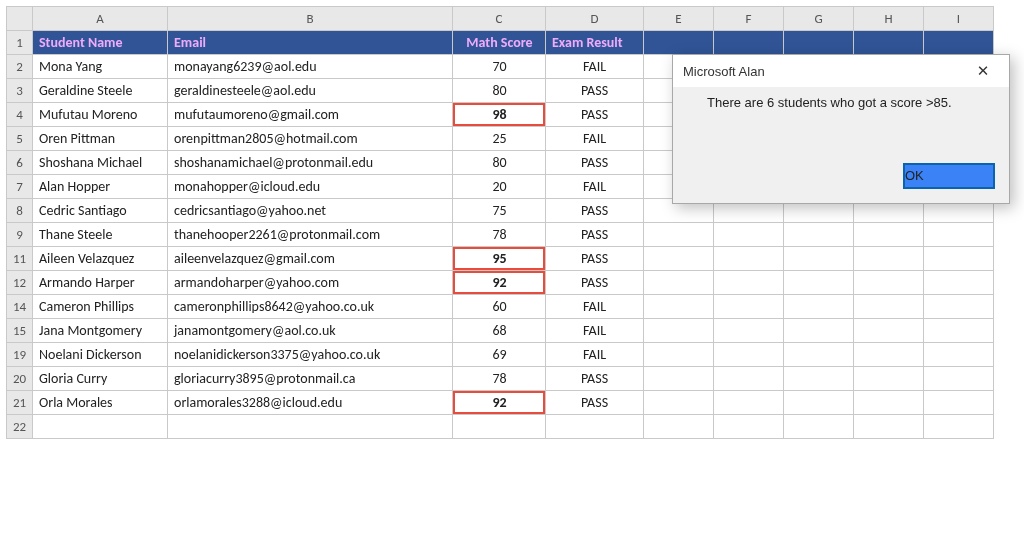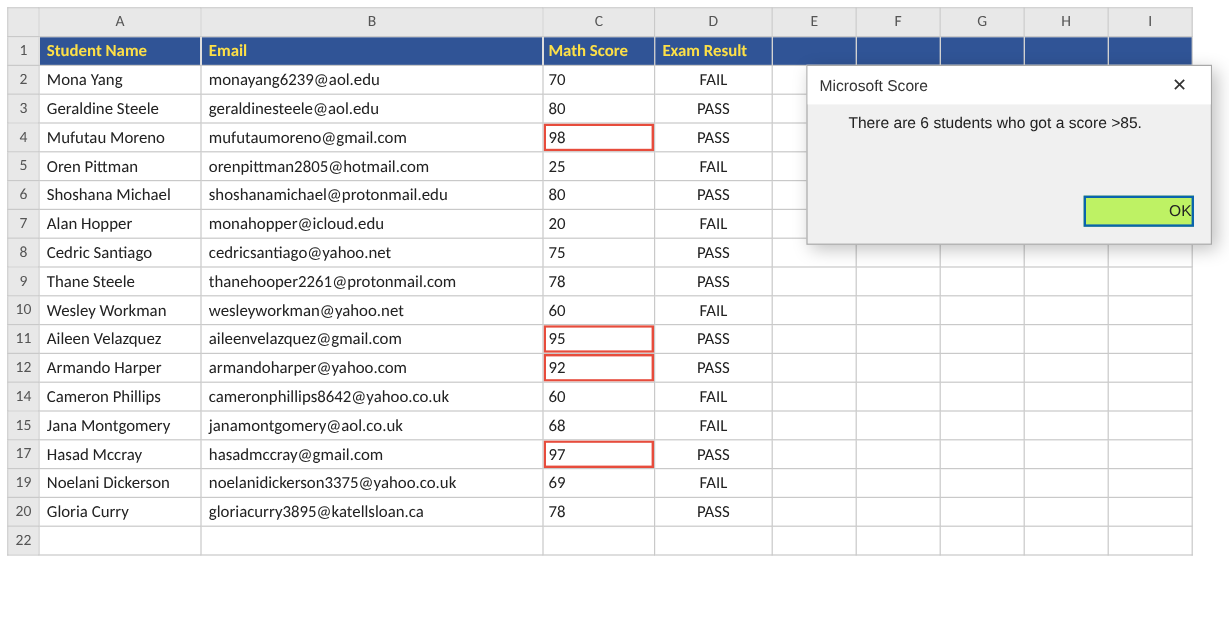--- a/index.html
+++ b/index.html
@@ -46,32 +46,33 @@
   .col-C { width: 93px; }
   .col-D { width: 98px; }
   .col-E { width: 70px; }
   .col-F { width: 70px; }
   .col-G { width: 70px; }
   .col-H { width: 70px; }
   .col-I { width: 70px; }
 
   .hdrrow td {
     background: #305496;
-    color: #fde047;
+    color: #f0abfc;
     font-weight: bold;
   }
   .hdrrow td.rowhdr {
     background: #e8e8e8; color: #555; font-weight: normal;
   }
-  td.right { text-align: left; padding-right: 3px; }
+  td.right { text-align: center; padding-right: 3px; }
   td.center { text-align: center; }
   td.left { text-align: left; padding-left: 6px; }
 
   td.hl {
     position: relative;
+    font-weight: bold;
   }
   td.hl::after {
     content: "";
     position: absolute;
     left: 0; top: 0; right: 0; bottom: 0;
     border: 2.5px solid #e74c3c;
     pointer-events: none;
   }
 
   
@@ -107,25 +108,25 @@
     color: #222;
     min-height: 70px;
   }
   .dialog-buttons {
     display: flex;
     justify-content: flex-end;
     padding: 6px 14px 14px;
   }
   .dialog-button {
     width: 92px; height: 26px;
-    background: #bef264;
+    background: #3b82f6;
     border: 2px solid #0a64ad;
     font-size: 13px;
     color: #222;
-    text-align: right;
+    text-align: left;
     line-height: 22px;
     cursor: pointer;
   }
 </style>
 </head>
 <body>
 
 <table class="sheet">
   <thead>
     <tr>
@@ -245,32 +246,20 @@
         <td class="left">thanehooper2261@protonmail.com</td>
         <td class="right">78</td>
         <td class="center">PASS</td>
         <td></td>
         <td></td>
         <td></td>
         <td></td>
         <td></td>
       </tr>
       <tr>
-        <td class="rowhdr">10</td>
-        <td class="left">Wesley Workman</td>
-        <td class="left">wesleyworkman@yahoo.net</td>
-        <td class="right">60</td>
-        <td class="center">FAIL</td>
-        <td></td>
-        <td></td>
-        <td></td>
-        <td></td>
-        <td></td>
-      </tr>
-      <tr>
         <td class="rowhdr">11</td>
         <td class="left">Aileen Velazquez</td>
         <td class="left">aileenvelazquez@gmail.com</td>
         <td class="right hl">95</td>
         <td class="center">PASS</td>
         <td></td>
         <td></td>
         <td></td>
         <td></td>
         <td></td>
@@ -305,48 +294,48 @@
         <td class="left">janamontgomery@aol.co.uk</td>
         <td class="right">68</td>
         <td class="center">FAIL</td>
         <td></td>
         <td></td>
         <td></td>
         <td></td>
         <td></td>
       </tr>
       <tr>
-        <td class="rowhdr">17</td>
-        <td class="left">Hasad Mccray</td>
-        <td class="left">hasadmccray@gmail.com</td>
-        <td class="right hl">97</td>
-        <td class="center">PASS</td>
-        <td></td>
-        <td></td>
-        <td></td>
-        <td></td>
-        <td></td>
-      </tr>
-      <tr>
         <td class="rowhdr">19</td>
         <td class="left">Noelani Dickerson</td>
         <td class="left">noelanidickerson3375@yahoo.co.uk</td>
         <td class="right">69</td>
         <td class="center">FAIL</td>
         <td></td>
         <td></td>
         <td></td>
         <td></td>
         <td></td>
       </tr>
       <tr>
         <td class="rowhdr">20</td>
         <td class="left">Gloria Curry</td>
-        <td class="left">gloriacurry3895@katellsloan.ca</td>
+        <td class="left">gloriacurry3895@protonmail.ca</td>
         <td class="right">78</td>
+        <td class="center">PASS</td>
+        <td></td>
+        <td></td>
+        <td></td>
+        <td></td>
+        <td></td>
+      </tr>
+      <tr>
+        <td class="rowhdr">21</td>
+        <td class="left">Orla Morales</td>
+        <td class="left">orlamorales3288@icloud.edu</td>
+        <td class="right hl">92</td>
         <td class="center">PASS</td>
         <td></td>
         <td></td>
         <td></td>
         <td></td>
         <td></td>
       </tr>
       <tr>
         <td class="rowhdr">22</td>
         <td></td>
@@ -357,20 +346,20 @@
         <td></td>
         <td></td>
         <td></td>
         <td></td>
       </tr>
     </tbody>
 </table>
 
 <div class="dialog">
   <div class="dialog-title">
-    <span>Microsoft Score</span>
+    <span>Microsoft Alan</span>
     <span class="dialog-close">✕</span>
   </div>
   <div class="dialog-body">There are 6 students who got a score &gt;85.</div>
   <div class="dialog-buttons">
     <div class="dialog-button">OK</div>
   </div>
 </div>
 
 </body></html>

